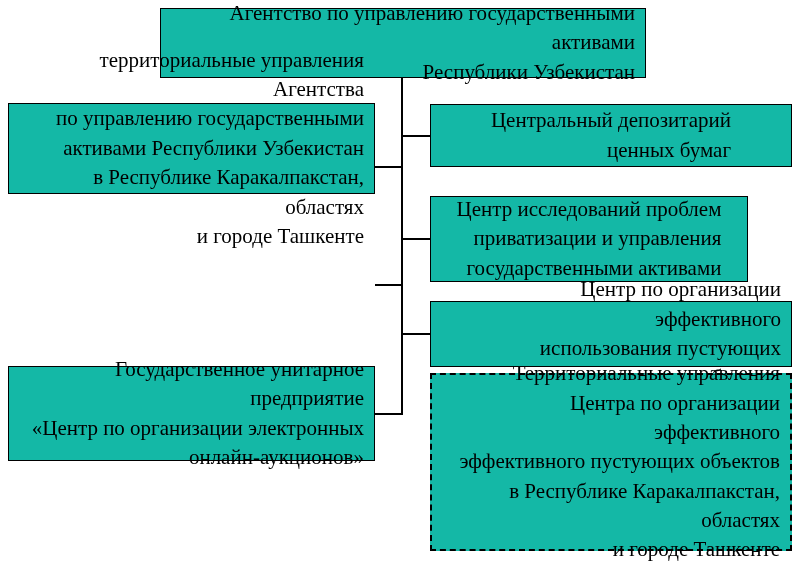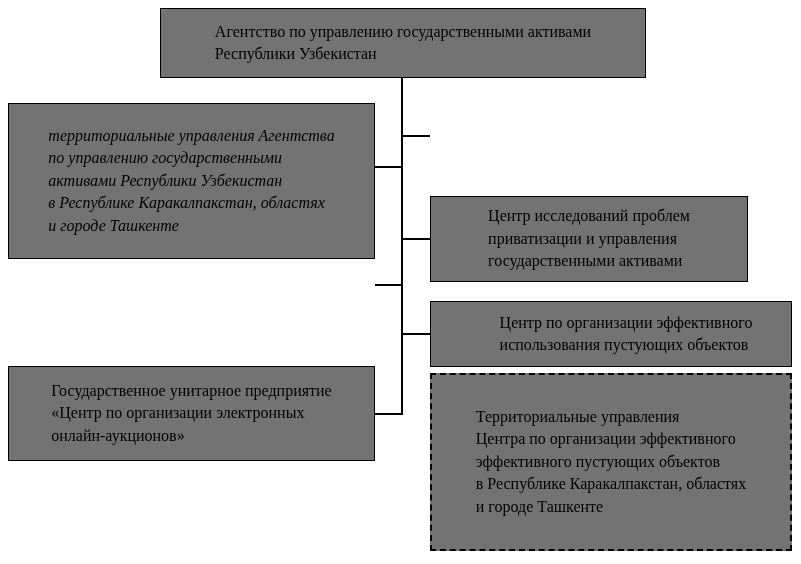--- a/index.html
+++ b/index.html
@@ -13,27 +13,27 @@
     height: 564px;
     background: #ffffff;
     font-family: "Liberation Serif", "DejaVu Serif", serif;
     color: #000000;
     overflow: hidden;
   }
   .box {
     position: absolute;
     box-sizing: border-box;
     border: 1.5px solid #000000;
-    background: #737373;
+    background: #14b8a6;
     display: flex;
     align-items: center;
     justify-content: center;
-    text-align: left;
+    text-align: right;
     white-space: pre-line;
-    font-size: 16px;
+    font-size: 21px;
     line-height: 1.4;
     padding: 4px 10px;
   }
   .box.dashed {
     border: 2px dashed #000000;
   }
   .line {
     position: absolute;
     background: #000000;
   }
@@ -48,31 +48,33 @@
 
   <div class="line" style="left:401px; top:78px; width:2px; height:337px;"></div>
 
   <div class="line" style="left:375px; top:166px; width:26px; height:2px;"></div>
   <div class="line" style="left:403px; top:135px; width:27px; height:2px;"></div>
   <div class="line" style="left:375px; top:284px; width:26px; height:2px;"></div>
   <div class="line" style="left:403px; top:238px; width:27px; height:2px;"></div>
   <div class="line" style="left:375px; top:413px; width:26px; height:2px;"></div>
   <div class="line" style="left:403px; top:333px; width:27px; height:2px;"></div>
 
-  <div class="box" style="left:8px; top:103px; width:367px; height:156px;font-style:italic;">территориальные управления Агентства
+  <div class="box" style="left:8px; top:103px; width:367px; height:91px;">территориальные управления Агентства
 по управлению государственными
 активами Республики Узбекистан
 в Республике Каракалпакстан, областях
 и городе Ташкенте</div>
 
 
   <div class="box" style="left:8px; top:366px; width:367px; height:95px;">Государственное унитарное предприятие
 «Центр по организации электронных
 онлайн-аукционов»</div>
 
+  <div class="box" style="left:430px; top:104px; width:362px; height:63px;">Центральный депозитарий
+ценных бумаг</div>
 
   <div class="box" style="left:430px; top:196px; width:318px; height:86px;">Центр исследований проблем
 приватизации и управления
 государственными активами</div>
 
   <div class="box" style="left:430px; top:301px; width:362px; height:66px;padding-left:40px;">Центр по организации эффективного
 использования пустующих объектов</div>
 
   <div class="box dashed" style="left:430px; top:373px; width:362px; height:178px;">Территориальные управления
 Центра по организации эффективного

